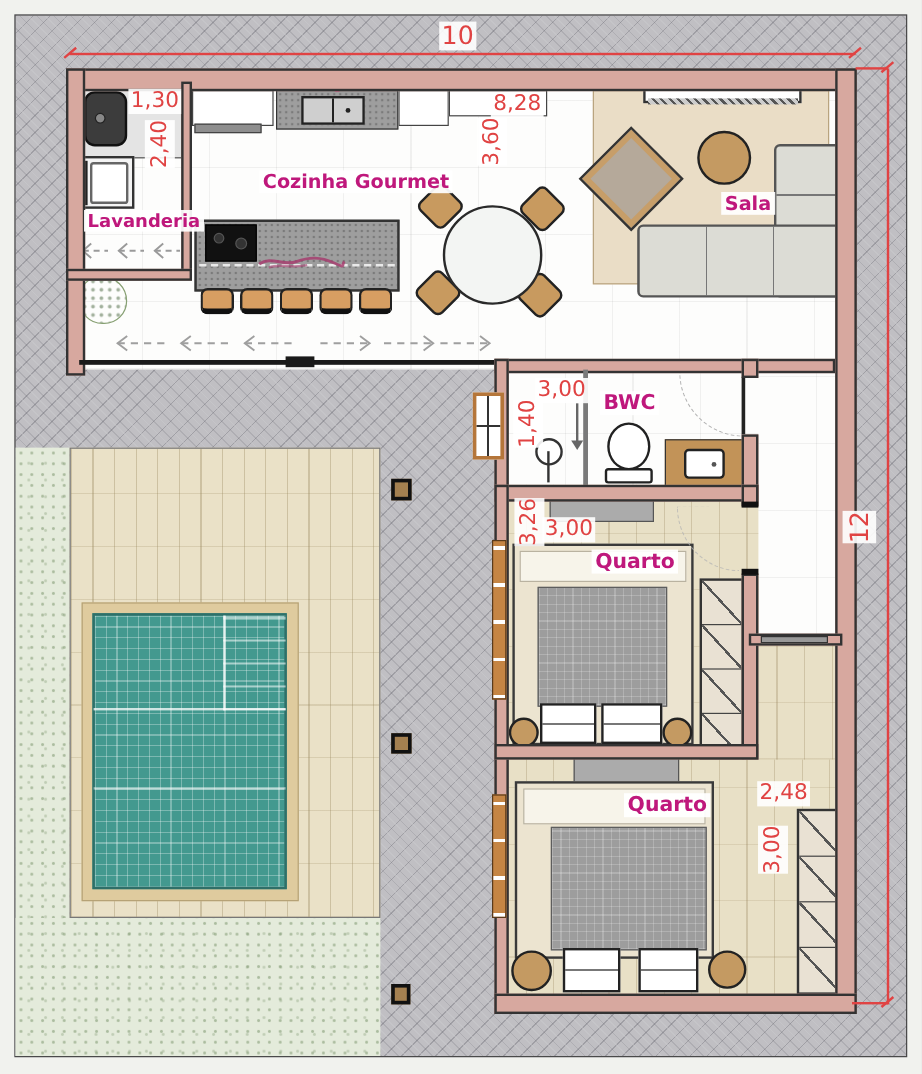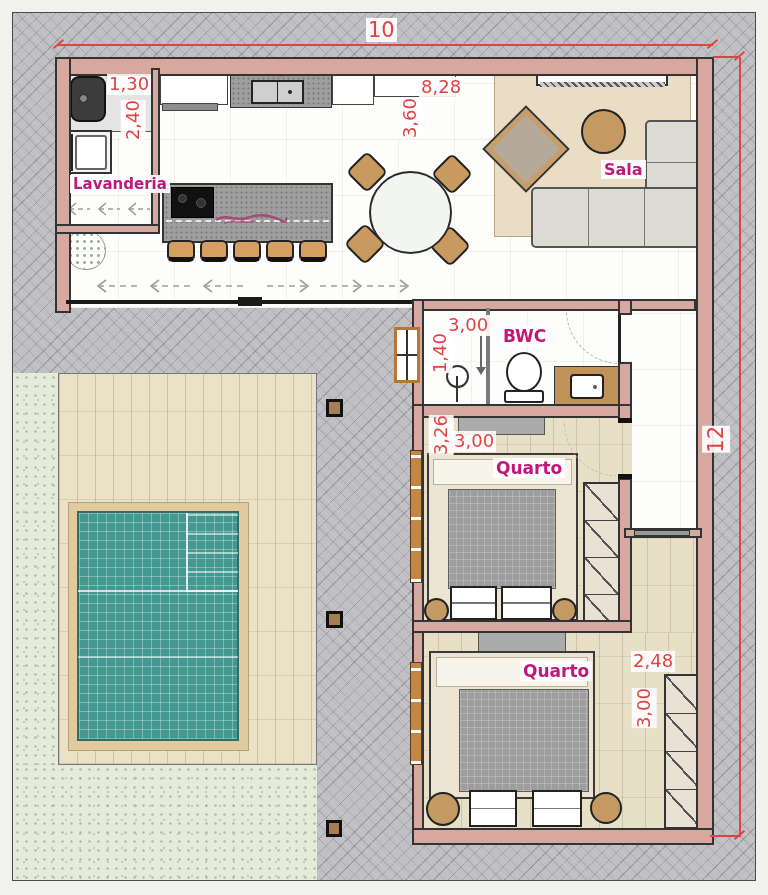--- a/index.html
+++ b/index.html
@@ -253,28 +253,29 @@
   <div class="a redline" style="left:713px;top:56px;width:27px;height:2px;"></div>
   <div class="a redline" style="left:710px;top:835px;width:30px;height:2px;"></div>
   <div class="a slash" style="left:733px;top:55px;"></div>
   <div class="a slash" style="left:733px;top:834px;"></div>
 
   <div class="a dim big" style="left:366px;top:18px;">10</div>
   <div class="a dim big vtext" style="left:702px;top:426px;">12</div>
 
   <div class="a dim" style="left:107px;top:74px;">1,30</div>
   <div class="a dim vtext" style="left:121px;top:100px;">2,40</div>
-  <div class="a dim" style="left:419px;top:77px;">8,28</div>
+  <div class="a dim" style="left:409px;top:77px;">8,28</div>
   <div class="a dim vtext" style="left:398px;top:98px;">3,60</div>
   <div class="a dim" style="left:446px;top:315px;">3,00</div>
   <div class="a dim vtext" style="left:428px;top:333px;">1,40</div>
   <div class="a dim vtext" style="left:429px;top:415px;">3,26</div>
   <div class="a dim" style="left:452px;top:431px;">3,00</div>
   <div class="a dim" style="left:631px;top:651px;">2,48</div>
   <div class="a dim vtext" style="left:632px;top:688px;">3,00</div>
 
   <div class="a rlabel" style="left:70px;top:175px;font-size:15px;">Lavanderia</div>
+  <div class="a rlabel" style="left:216px;top:142px;">Cozinha Gourmet</div>
   <div class="a rlabel" style="left:601px;top:160px;">Sala</div>
   <div class="a rlabel" style="left:500px;top:326px;font-size:17px;">BWC</div>
   <div class="a rlabel" style="left:493px;top:458px;font-size:17px;">Quarto</div>
   <div class="a rlabel" style="left:520px;top:661px;font-size:17px;">Quarto</div>
 
 </div>
 
 </body></html>

